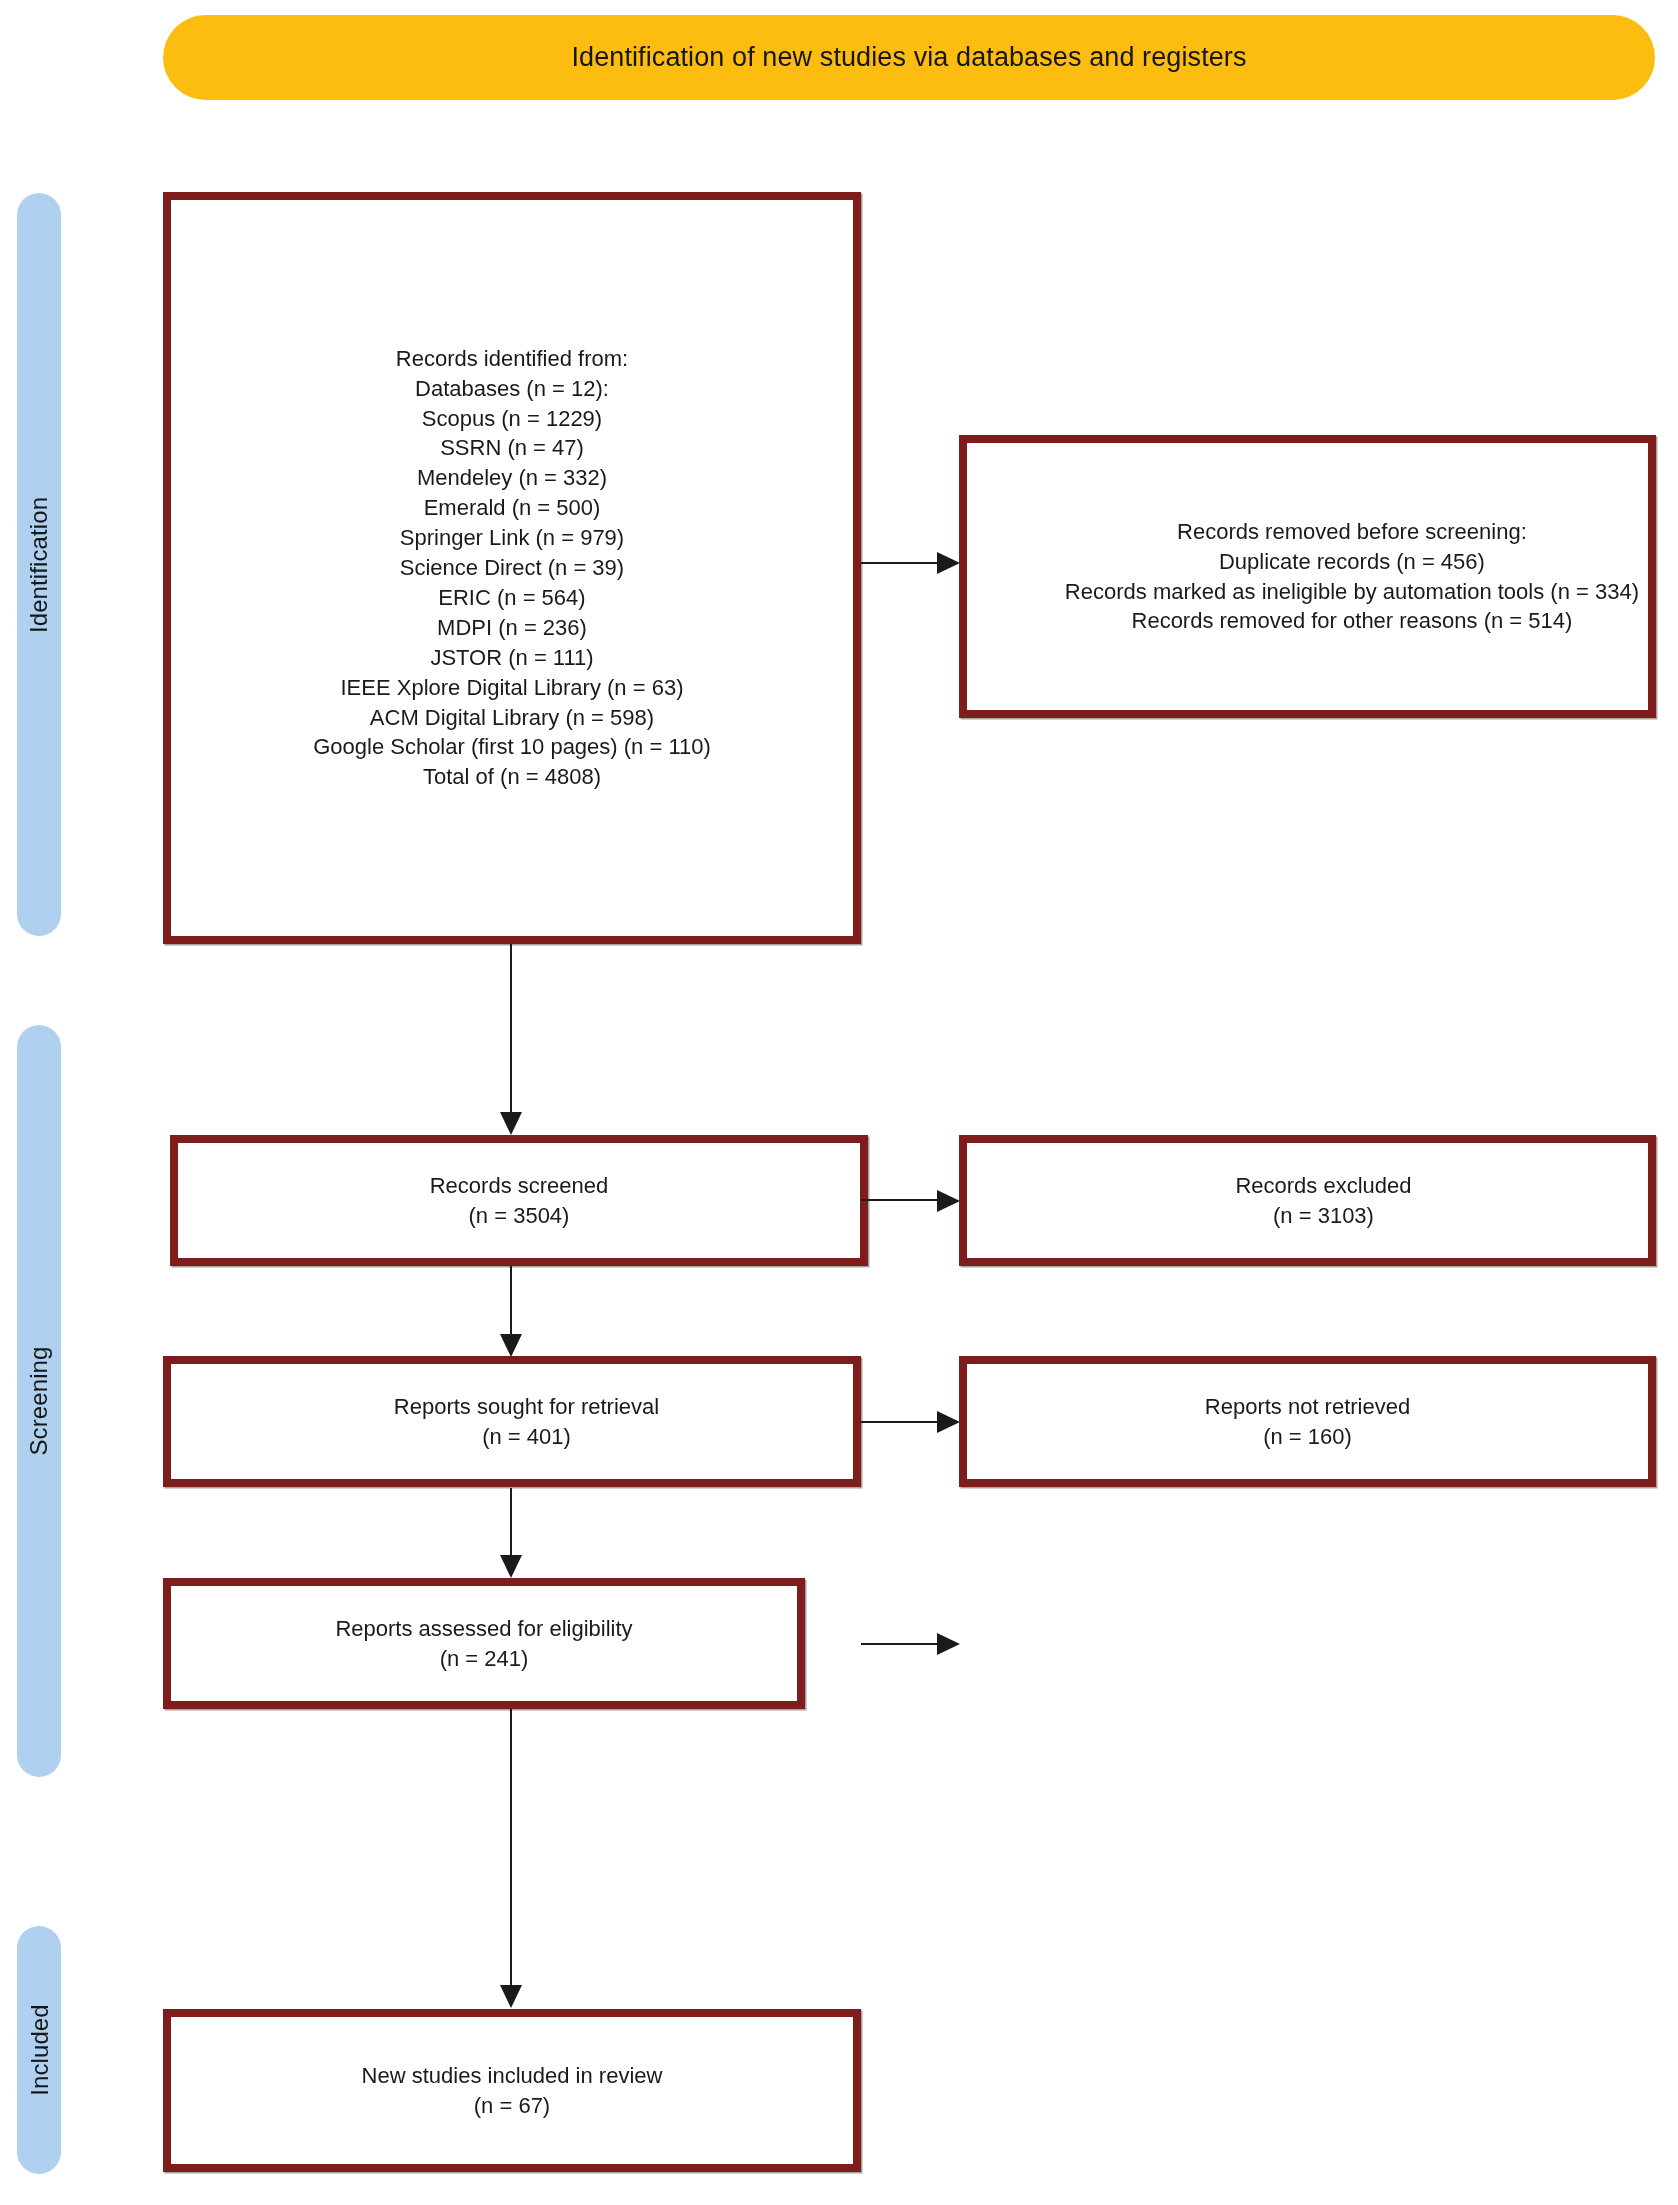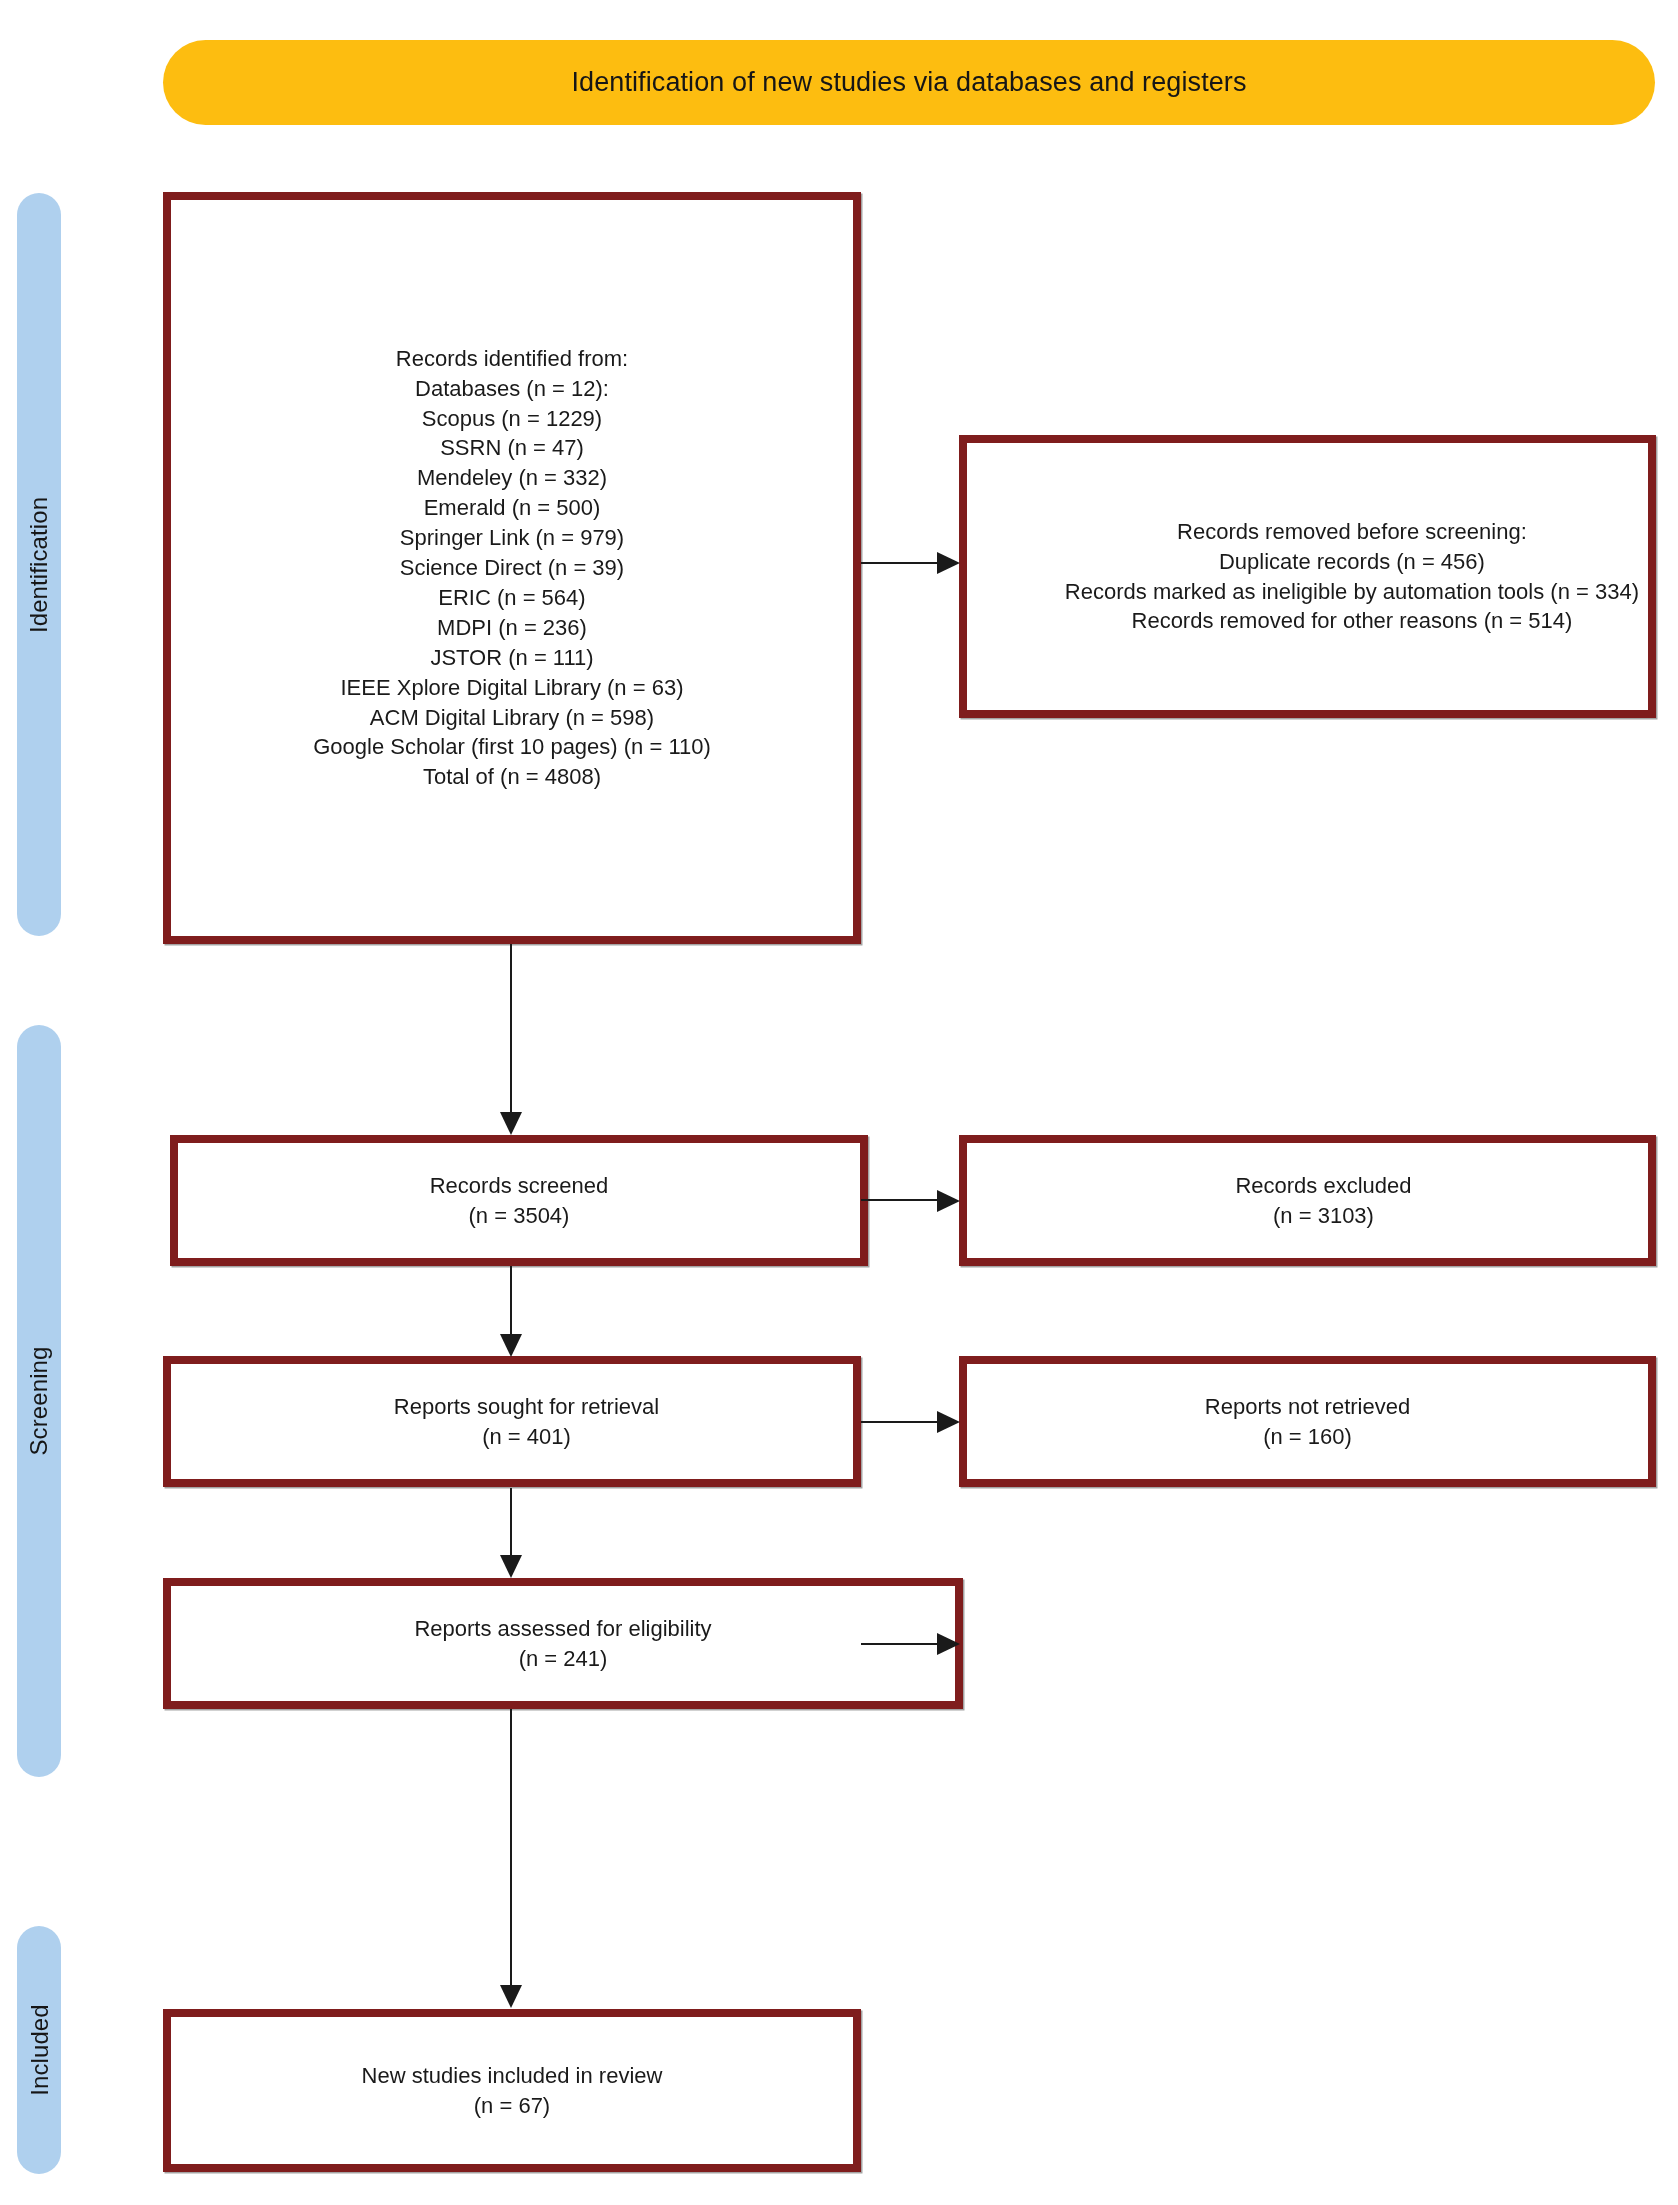--- a/index.html
+++ b/index.html
@@ -24,21 +24,20 @@
     position: absolute;
     left: 163px;
     top: 15px;
     width: 1492px;
     height: 85px;
     background: #FDBD10;
     border-radius: 43px;
     display: flex;
     align-items: center;
     justify-content: center;
-    margin-top: 25px;
   }
   .banner-title {
     font-size: 27px;
     color: #161616;
     letter-spacing: 0.1px;
     text-align: center;
   }
 
   
   .stage-pill {
@@ -80,21 +79,21 @@
     white-space: pre-line;
   }
   .box-text.left-align { text-align: left; }
 
   #box-identified      { left: 163px;  top: 192px;  width: 698px; height: 752px; }
   #box-removed         { left: 959px; top: 435px;  width: 697px; height: 283px; justify-content: flex-end; }
   #box-screened        { left: 170px;  top: 1135px; width: 698px; height: 131px; }
   #box-excluded        { left: 959px; top: 1135px; width: 697px; height: 131px; padding-left: 32px; }
   #box-sought          { left: 163px;  top: 1356px; width: 698px; height: 131px; padding-left: 29px; }
   #box-not-retrieved   { left: 959px; top: 1356px; width: 697px; height: 131px; }
-  #box-assessed        { left: 163px;  top: 1578px; width: 800px; height: 131px; }
+  #box-assessed        { left: 163px;  top: 1578px; width: 642px; height: 131px; }
   #box-reports-excluded{ left: 959px; top: 1549px; width: 697px; height: 252px; }
   #box-included        { left: 163px;  top: 2009px; width: 698px; height: 163px; }
 
   
   .conn-v {
     position: absolute;
     width: 2px;
     background: #1a1a1a;
   }
   .conn-h {

